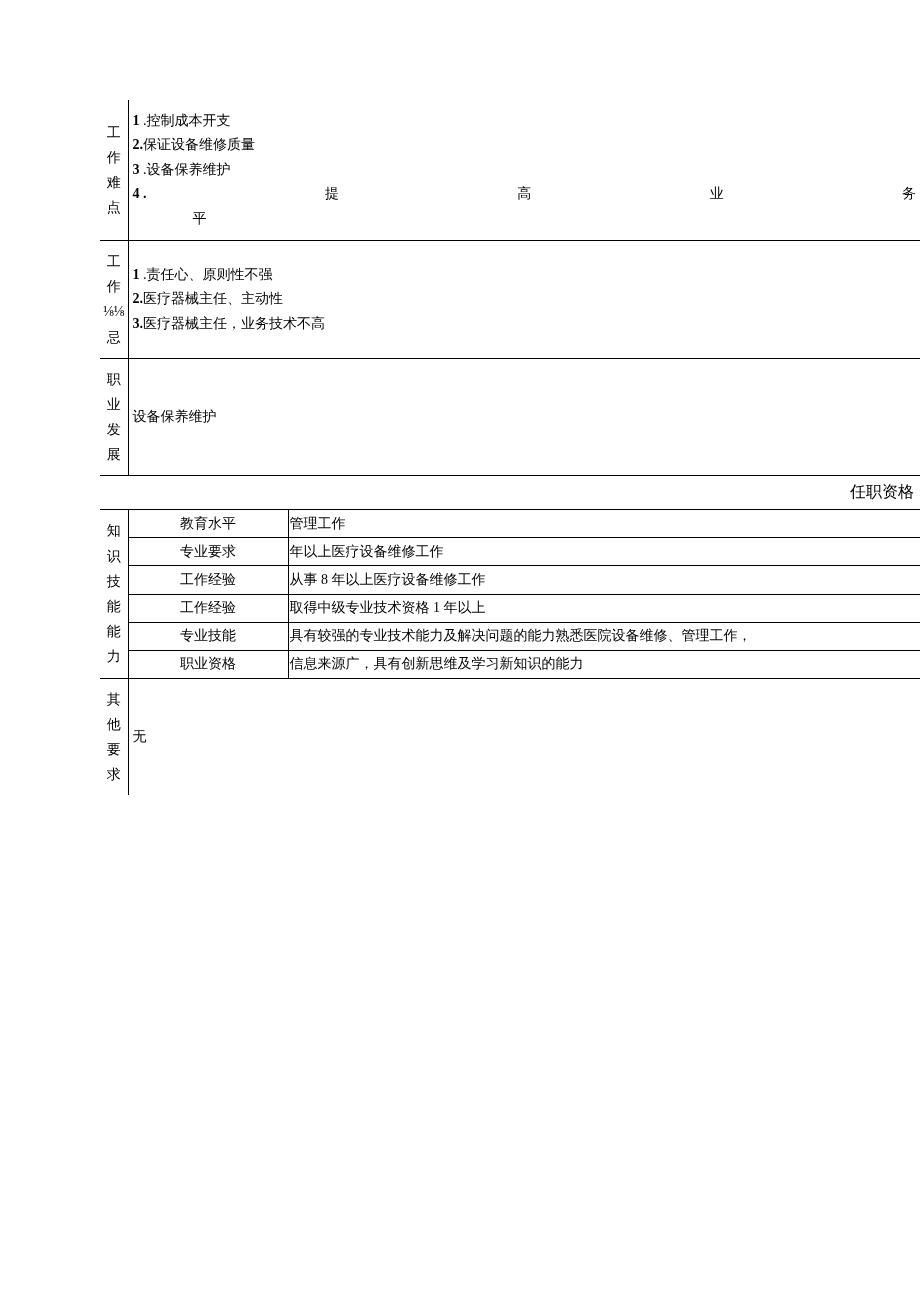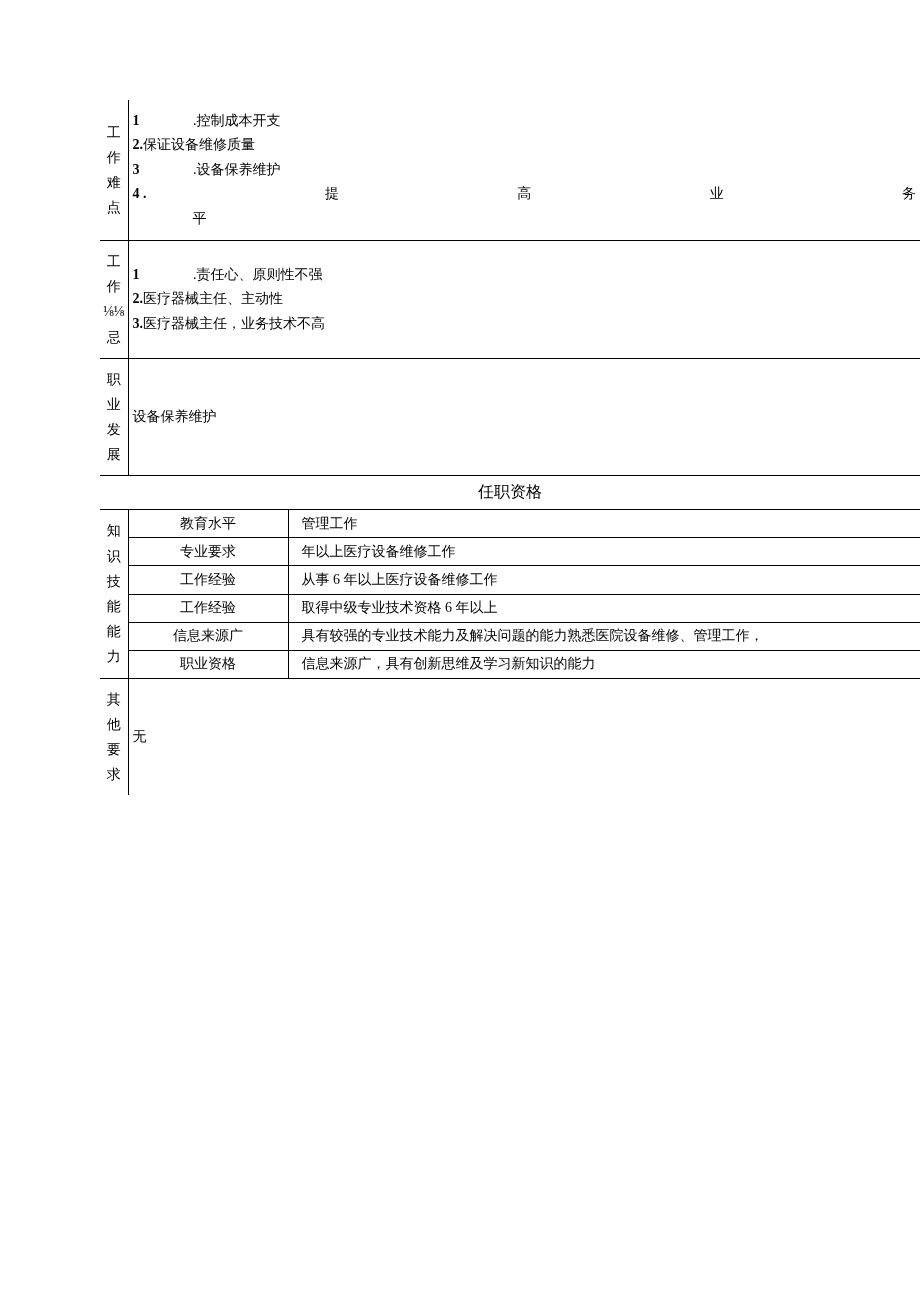--- a/index.html
+++ b/index.html
@@ -12,21 +12,21 @@
       font-size: 14px;
       color: #000;
       background: #fff;
       padding: 100px 0 0 100px;
       width: 920px;
     }
     .cell {
       display: table-cell;
       border: 1px solid #000;
       vertical-align: middle;
-      padding: 4px 13px;
+      padding: 4px 1px;
     }
     .row-label {
       width: 28px;
       text-align: center;
       vertical-align: middle;
       padding: 8px 2px;
       line-height: 1.8;
     }
     .row-label span {
       display: block;
@@ -41,27 +41,26 @@
     .list-line .num {
       font-weight: bold;
       display: inline-block;
     }
     .justified {
       display: flex;
       justify-content: space-between;
       width: 100%;
     }
     .indent {
-      margin-left: 50px;
     }
     .indent-wide {
       margin-left: 60px;
     }
     .section-header {
-      text-align: center;
+      text-align: right;
       font-size: 16px;
       padding: 6px;
     }
     .sub-label {
       width: 160px;
       text-align: center;
     }
     .no-top {
       border-top: none;
     }
@@ -163,28 +162,28 @@
     </td>
     <td class="cell sub-label">教育水平</td>
     <td class="cell no-right" colspan="2">管理工作</td>
   </tr>
   <tr>
     <td class="cell sub-label">专业要求</td>
     <td class="cell no-right" colspan="2">年以上医疗设备维修工作</td>
   </tr>
   <tr>
     <td class="cell sub-label">工作经验</td>
-    <td class="cell no-right" colspan="2">从事 6 年以上医疗设备维修工作</td>
+    <td class="cell no-right" colspan="2">从事 8 年以上医疗设备维修工作</td>
   </tr>
   <tr>
     <td class="cell sub-label">工作经验</td>
-    <td class="cell no-right" colspan="2">取得中级专业技术资格 6 年以上</td>
-  </tr>
-  <tr>
-    <td class="cell sub-label">信息来源广</td>
+    <td class="cell no-right" colspan="2">取得中级专业技术资格 1 年以上</td>
+  </tr>
+  <tr>
+    <td class="cell sub-label">专业技能</td>
     <td class="cell no-right" colspan="2">具有较强的专业技术能力及解决问题的能力熟悉医院设备维修、管理工作，</td>
   </tr>
   <tr>
     <td class="cell sub-label">职业资格</td>
     <td class="cell no-right" colspan="2">信息来源广，具有创新思维及学习新知识的能力</td>
   </tr>
 
   <tr>
     <td class="cell row-label no-left no-bottom">
       <span>其</span>

